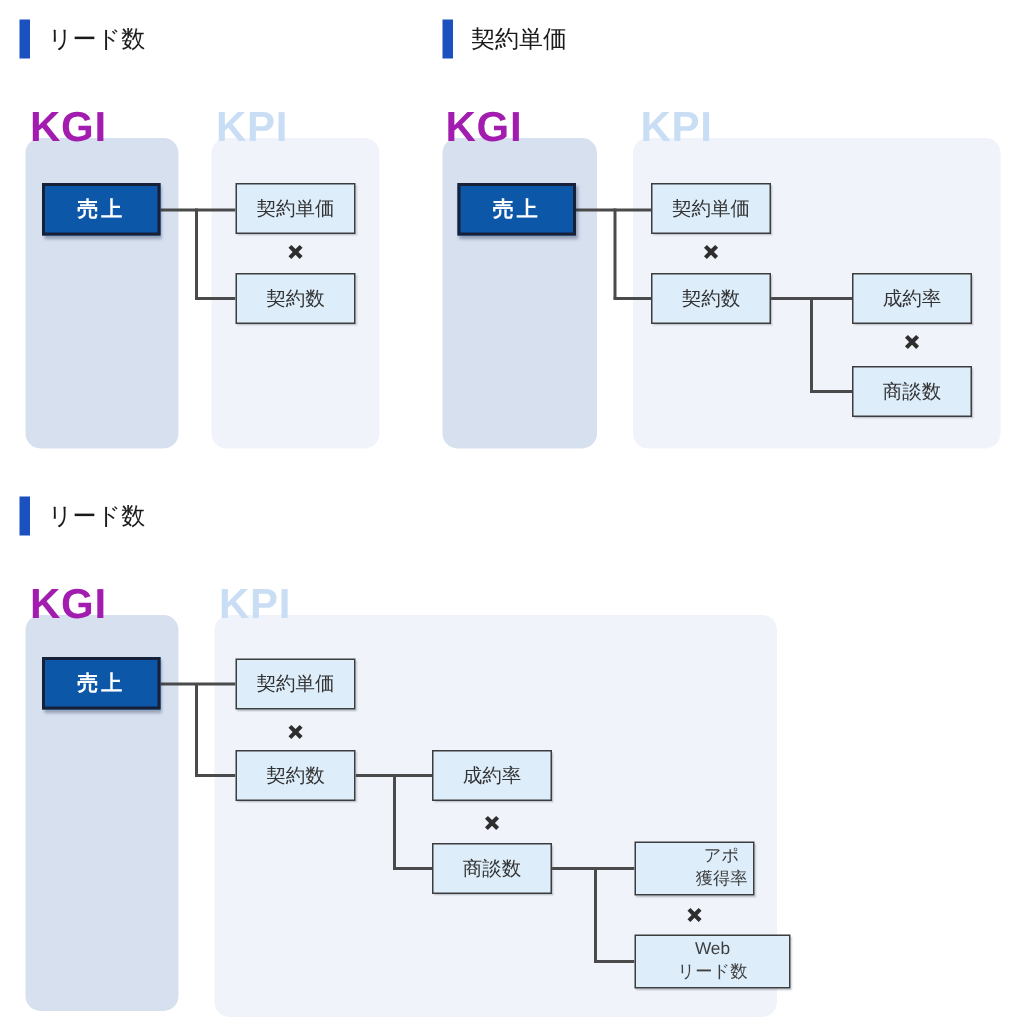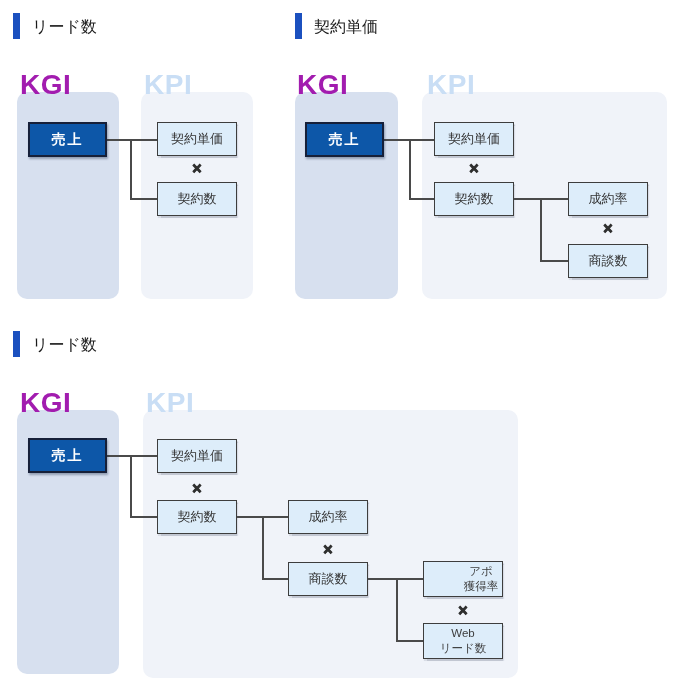--- a/index.html
+++ b/index.html
@@ -110,17 +110,17 @@
     <div class="node node-kgi" style="left:28px;top:438px;width:79px;height:35px;">売上</div>
     <div class="node node-kpi" style="left:157px;top:439px;width:80px;height:34px;">契約単価</div>
     <div class="mult" style="left:157px;top:481px;">×</div>
     <div class="node node-kpi" style="left:157px;top:500px;width:80px;height:34px;">契約数</div>
     <div class="node node-kpi" style="left:288px;top:500px;width:80px;height:34px;">成約率</div>
     <div class="mult" style="left:288px;top:542px;">×</div>
     <div class="node node-kpi" style="left:288px;top:562px;width:80px;height:34px;">商談数</div>
     <div class="node node-kpi small" style="left:423px;top:561px;width:80px;height:36px;padding-left:36px;">アポ
 獲得率</div>
     <div class="mult" style="left:423px;top:603px;">×</div>
-    <div class="node node-kpi small" style="left:423px;top:623px;width:80px;height:36px;">Web
+    <div class="node node-kpi small" style="left:423px;top:623px;width:104px;height:36px;">Web
 リード数</div>
   </section>
 
 </div>
 
 </body></html>

